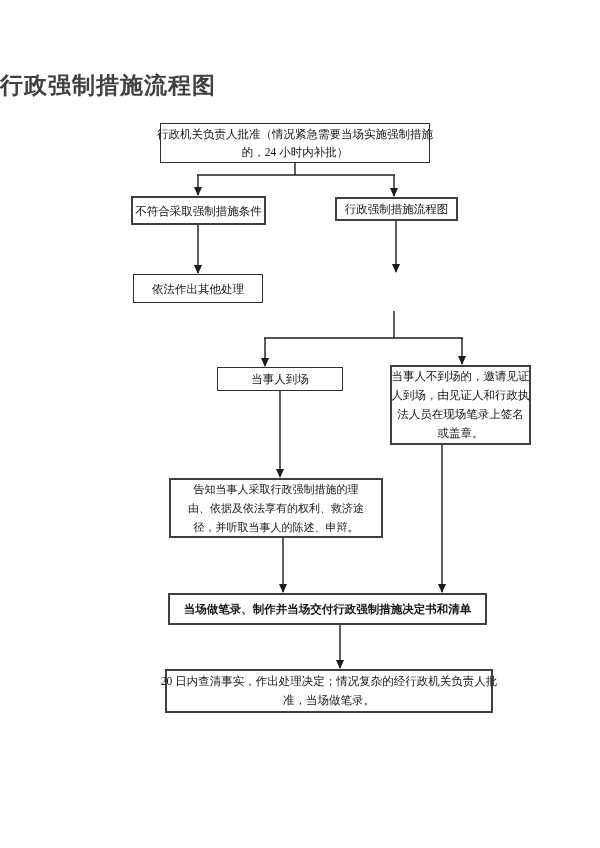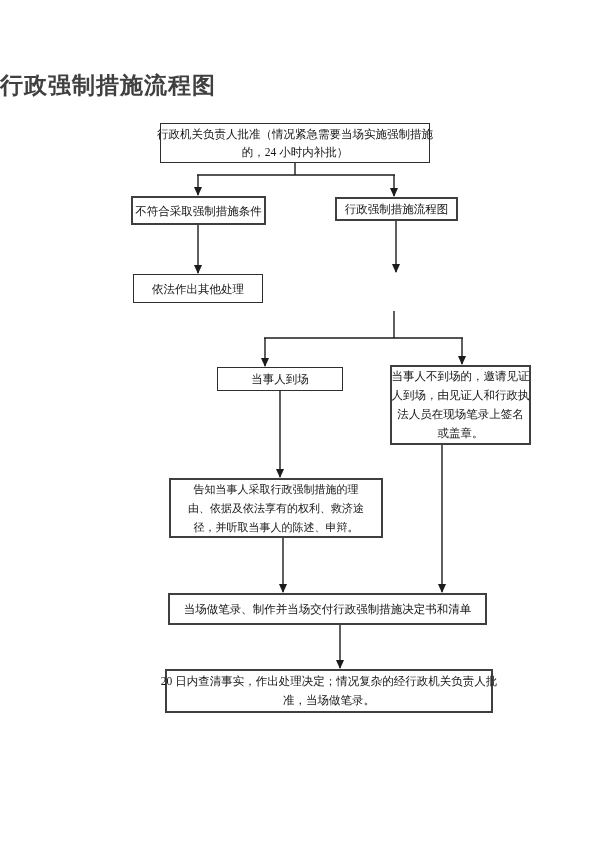--- a/index.html
+++ b/index.html
@@ -53,21 +53,21 @@
   .ln { white-space: nowrap; text-align: center; }
   
   #n-approval   { left: 160px; top: 123px; width: 270px; height: 40px; }
   #n-not-meet   { left: 131px; top: 196px; width: 135px; height: 29px; }
   #n-meet       { left: 335px; top: 197px; width: 123px; height: 24px; }
   #n-other      { left: 133px; top: 274px; width: 130px; height: 29px; }
   #n-show-cert  { left: 333px; top: 273px; width: 127px; height: 38px; line-height: 17px; }
   #n-present    { left: 217px; top: 367px; width: 126px; height: 24px; }
   #n-absent     { left: 390px; top: 365px; width: 141px; height: 80px; line-height: 19px; }
   #n-inform     { left: 169px; top: 478px; width: 214px; height: 60px; font-size: 11px; line-height: 19px; }
-  #n-record     { left: 168px; top: 593px; width: 319px; height: 32px; }
+  #n-record     { left: 168px; top: 593px; width: 319px; height: 32px; font-weight: bold; }
   #n-decision   { left: 165px; top: 669px; width: 328px; height: 44px; line-height: 19px; }
 </style>
 </head>
 <body>
 
 <div class="page">
 
   <h1 class="title">行政强制措施流程图</h1>
 
   <svg class="connectors" width="600" height="848" viewBox="0 0 600 848">

